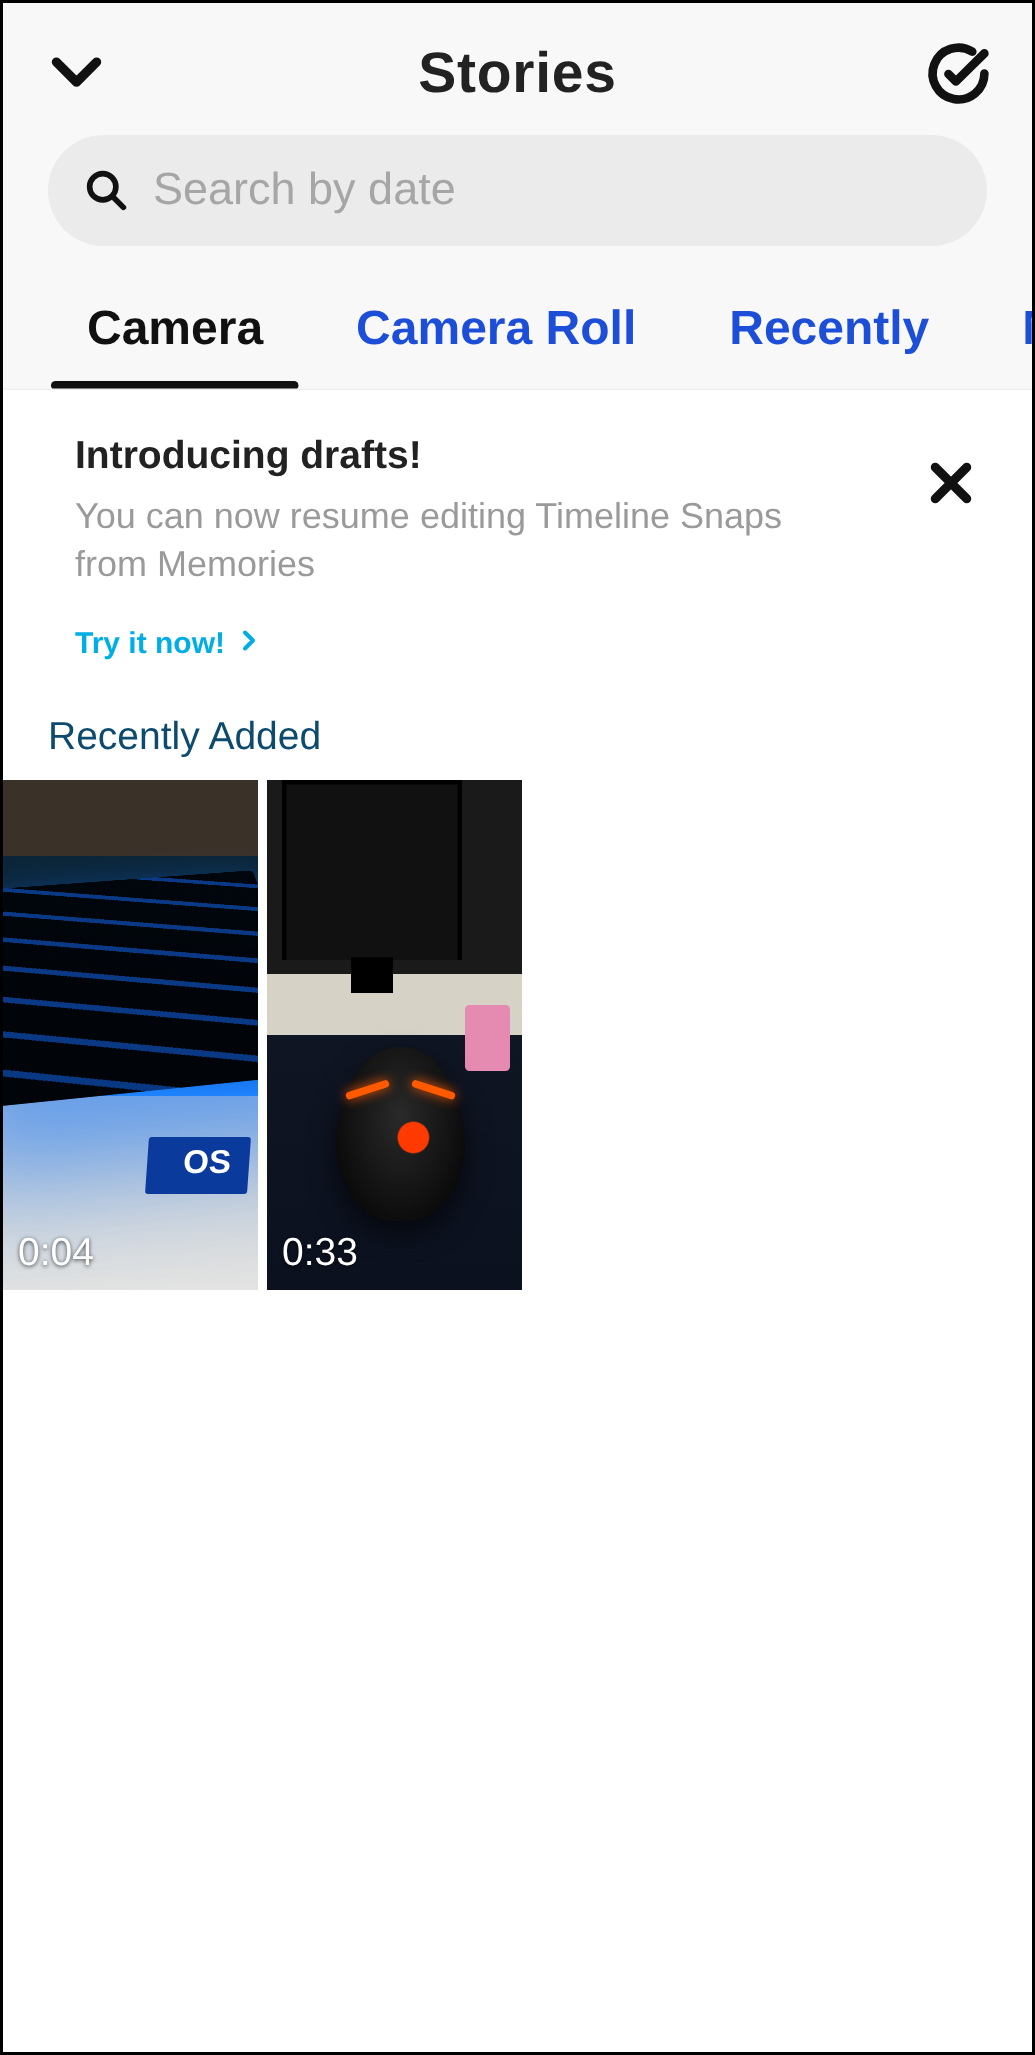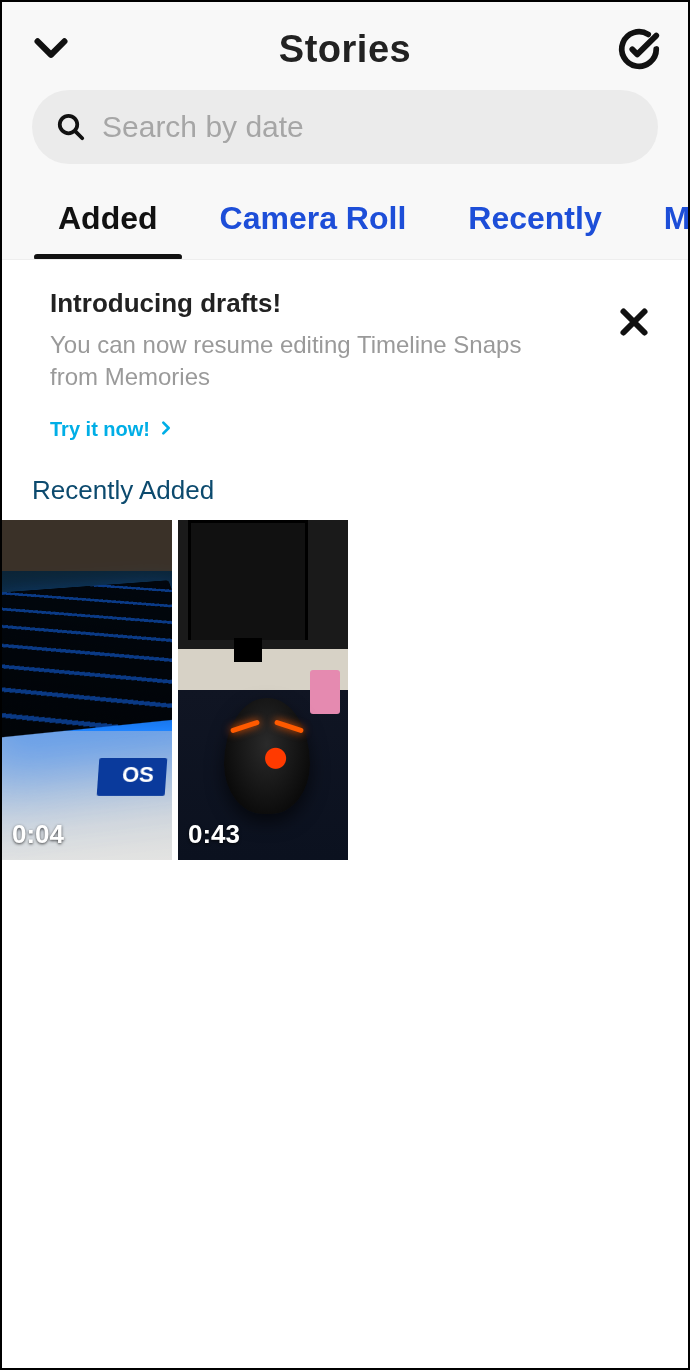--- a/index.html
+++ b/index.html
@@ -133,21 +133,21 @@
     cursor: pointer;
     background: #222;
   }
   .thumb.selected { outline: 4px solid #f00; outline-offset: -4px; }
   .duration {
     position: absolute;
     left: 10px;
     bottom: 10px;
     color: #fff;
     font-size: 26px;
-    font-weight: 700;
+    font-weight: 400;
     text-shadow: 0 1px 3px rgba(0,0,0,0.7);
   }
 
   
   .kb1 {
     background: linear-gradient(180deg,#3a3128 0%, #3a3128 15%, #0b2436 15%, #0a2f54 45%, #0b53a8 55%, #2a90ff 62%, #caccce 62%, #e4e4e2 100%);
     width:100%; height:100%; position:relative;
   }
   .kb1::before {
     content:'';
@@ -250,21 +250,21 @@
         <svg width="30" height="30" viewBox="0 0 24 24">
             <circle cx="10" cy="10" r="7" stroke="#111" stroke-width="3" fill="none"></circle>
             <line x1="15.5" y1="15.5" x2="21" y2="21" stroke="#111" stroke-width="3" stroke-linecap="round"></line>
           </svg>
       </span>
       <input type="text" placeholder="Search by date" style="">
     </div>
   </div>
 
   <div class="tabs">
-    <div class="tab active">Added</div>
+    <div class="tab active">Camera</div>
     <div class="tab">Camera Roll</div>
     <div class="tab">Recently</div>
     <div class="tab">My Eyes Only</div>
   </div>
 
   <div class="banner">
     <div class="banner-title">Introducing drafts!</div>
     <div class="banner-desc">You can now resume editing Timeline Snaps from Memories</div>
     <div class="banner-link">
       <span>Try it now!</span>
@@ -290,20 +290,20 @@
         <span class="duration">0:04</span>
       </div>
 
       <div class="thumb">
         <div class="kb2">
           <div class="monitor"></div>
             <div class="stand"></div>
             <div class="pinkblock"></div>
             <div class="mouse"></div>
         </div>
-        <span class="duration">0:43</span>
+        <span class="duration">0:33</span>
       </div>
 
 
     </div>
   </div>
 
 </div>
 
 </body></html>

